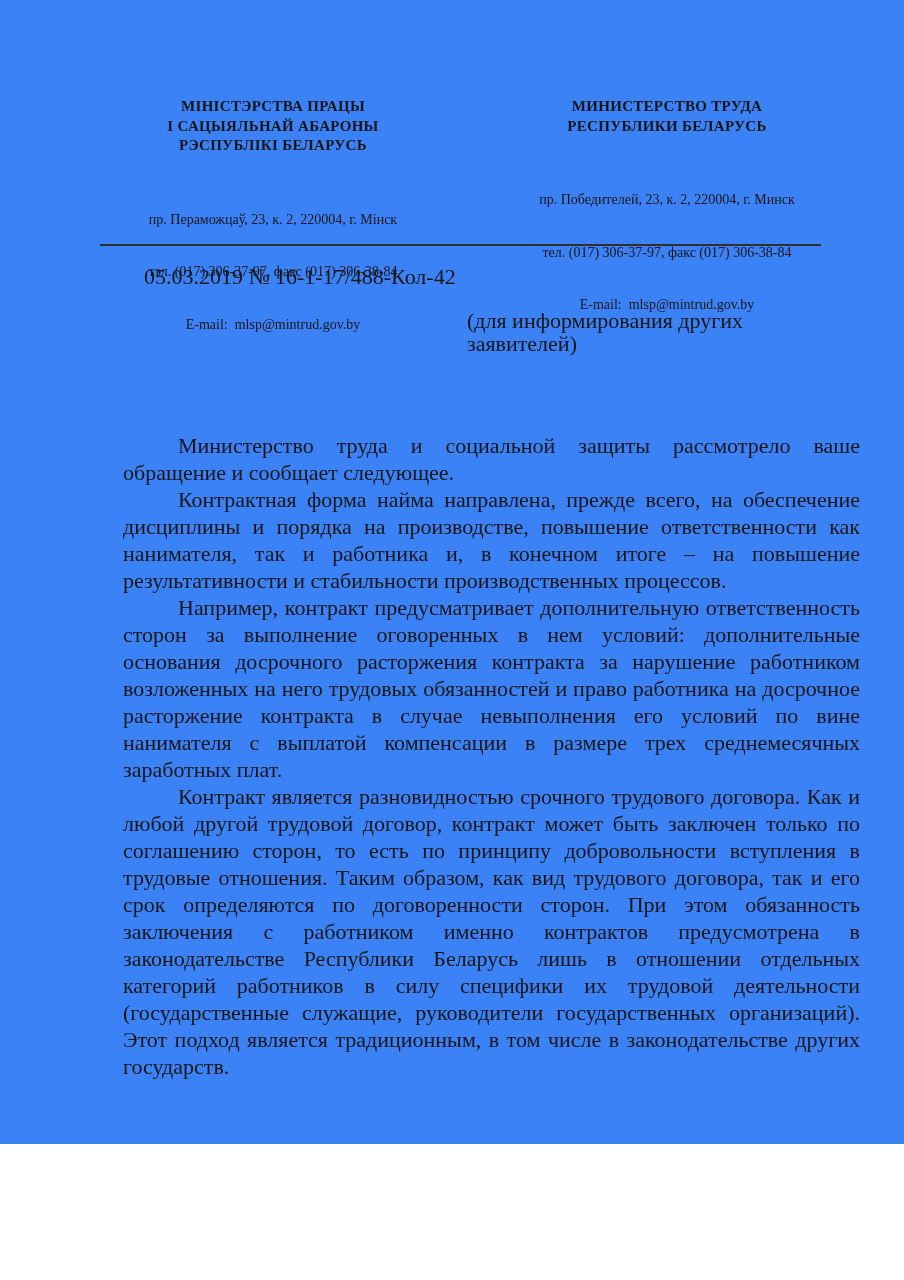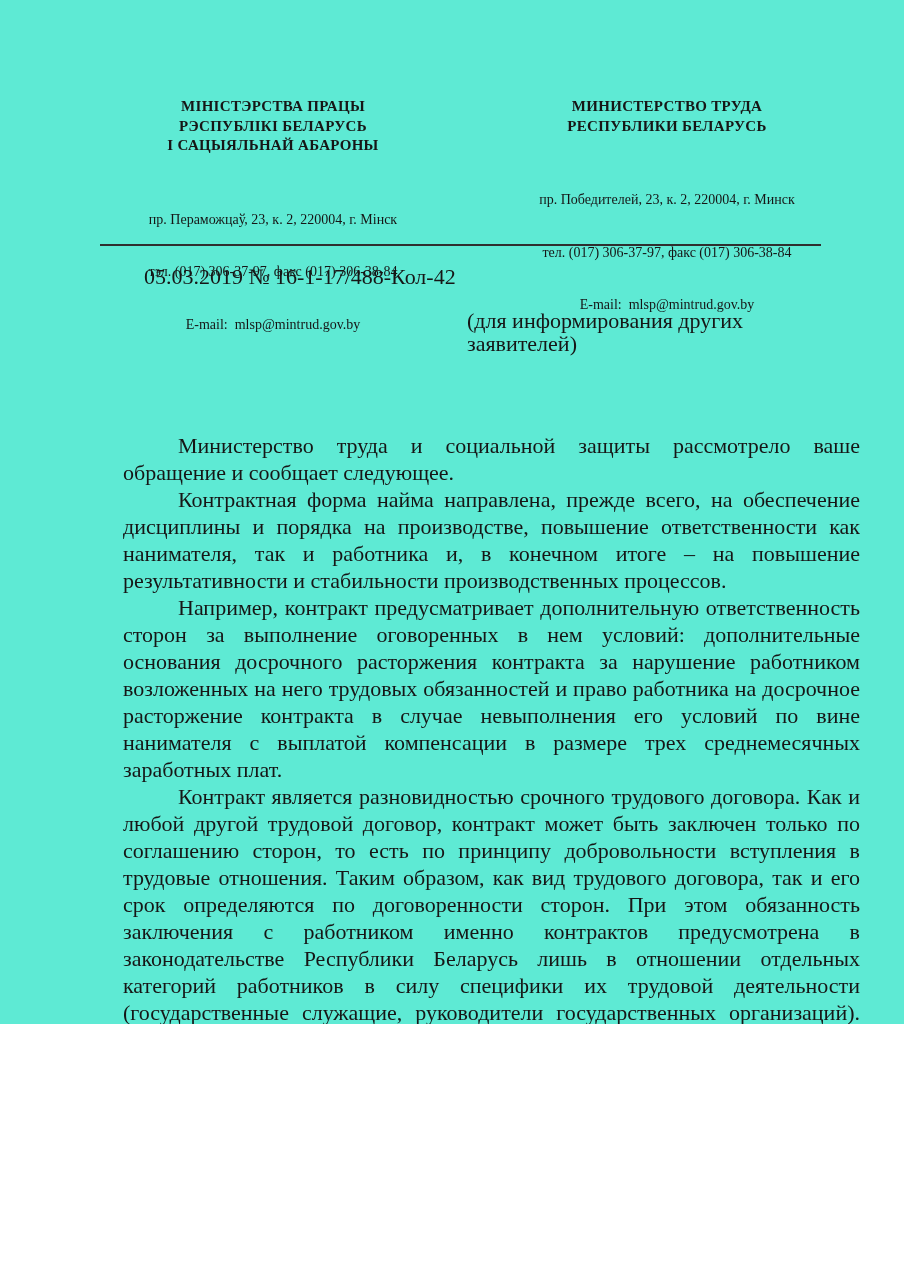--- a/index.html
+++ b/index.html
@@ -3,22 +3,22 @@
 <meta charset="utf-8">
 <style>
   html, body {
     margin: 0;
     padding: 0;
     background: #ffffff;
   }
   .page {
     position: relative;
     width: 904px;
-    height: 1024px;
-    background: #5eead4;
+    height: 1144px;
+    background: #3b82f6;
     overflow: hidden;
     font-family: "Liberation Serif", "DejaVu Serif", serif;
     color: #161616;
   }
   
   .lh-col {
     position: absolute;
     top: 97px;
     width: 300px;
     text-align: center;
@@ -82,22 +82,22 @@
   }
 </style>
 </head>
 <body>
 
 <div class="page">
 
   <div class="lh-col lh-left">
     <div class="lh-title">
       <div>МІНІСТЭРСТВА ПРАЦЫ</div>
+      <div>І САЦЫЯЛЬНАЙ АБАРОНЫ</div>
       <div>РЭСПУБЛІКІ БЕЛАРУСЬ</div>
-      <div>І САЦЫЯЛЬНАЙ АБАРОНЫ</div>
     </div>
     <div class="lh-address">
       <div>пр. Пераможцаў, 23, к. 2, 220004, г. Мінск</div>
       <div>тэл. (017) 306-37-97, факс (017) 306-38-84</div>
       <div>E-mail:  mlsp@mintrud.gov.by</div>
     </div>
   </div>
 
   <div class="lh-col lh-right">
     <div class="lh-title">

